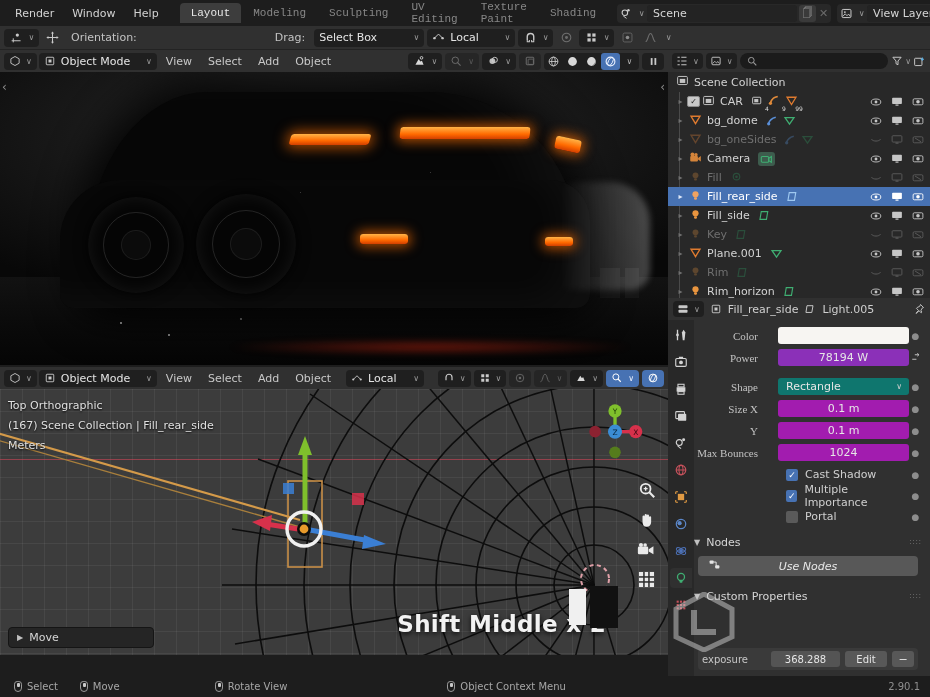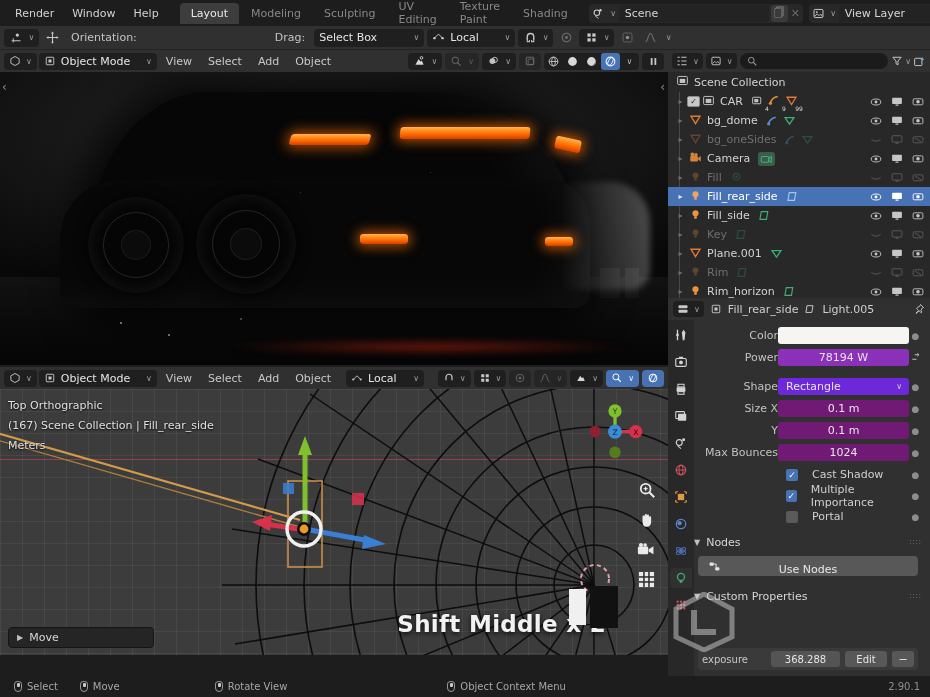--- a/index.html
+++ b/index.html
@@ -10,21 +10,21 @@
     font-size:11px; color:#e4e4e4;
     -webkit-font-smoothing:antialiased;
   }
   .app { position:relative; width:930px; height:697px; }
 
   
   .topbar { position:absolute; left:0; top:0; width:930px; height:26px;
             background:#1d1d1d; display:flex; align-items:center; padding-left:6px; }
   .menu-item { padding:3px 9px; color:#d2d2d2; font-size:11px; border-radius:3px; }
   .wtabs { display:flex; align-items:center; margin-left:12px; gap:1px; }
-  .wtab { padding:4px 11px; font-size:11px; color:#878787; border-radius:4px 4px 0 0; }
+  .wtab { padding:4px 11px; font-size:11px; color:#878787; border-radius:4px 4px 0 0;font-family:Liberation Mono, monospace; }
   .wtab.active { background:#3d3d3d; color:#e8e8e8; }
   .scene-block { display:flex; align-items:center; margin-left:10px;
                  background:#282828; border-radius:4px; height:19px; }
   .icon-btn { display:flex; align-items:center; justify-content:center;
               height:19px; padding:0 3px; }
   .mini-drop { width:11px; text-align:center; color:#9a9a9a; font-size:8px; }
   .scene-field { background:#232323; border-radius:3px; height:17px; min-width:150px;
                  display:flex; align-items:center; padding:0 6px; color:#d6d6d6; font-size:11px; }
   .sq-btn { width:17px; height:17px; display:flex; align-items:center; justify-content:center;
             background:#3a3a3a; border-radius:3px; margin-left:2px; color:#c0c0c0; font-size:10px; }
@@ -143,40 +143,40 @@
                 padding:0 5px; gap:6px; font-size:11px; color:#cfcfcf; }
   .props-body { position:absolute; left:26px; top:22px; right:0; bottom:0;
                 background:#303030; padding:6px 8px 0 0; }
   .prop-tabs { position:absolute; left:0; top:22px; width:26px; bottom:0;
                background:#282828; display:flex; flex-direction:column;
                align-items:center; padding-top:5px; gap:7px; }
   .ptab { width:22px; height:20px; display:flex; align-items:center; justify-content:center;
           font-size:13px; border-radius:4px 0 0 4px; }
   .ptab.active { background:#303030; }
   .prow { display:flex; align-items:center; height:19px; margin-bottom:3px; }
-  .plabel { width:84px; text-align:right; padding-right:0; color:#c2c2c2; font-size:11px; flex:none; }
-  .pfield { flex:1; height:17px; border-radius:3px; background:#701a75;
+  .plabel { width:84px; text-align:right; padding-right:20px; color:#c2c2c2; font-size:11px; flex:none;font-family:Liberation Serif, serif; }
+  .pfield { flex:1; height:17px; border-radius:3px; background:#a21caf;
             display:flex; align-items:center; justify-content:center; font-size:11px; color:#e6e6e6; }
   .pfield.color { background:#f7f5f2; }
   .pfield.power { background:#8b30b8; }
-  .pfield.drop { justify-content:flex-start; padding-left:8px; background:#6d28d9; position:relative; }
+  .pfield.drop { justify-content:flex-start; padding-left:8px; background:#0f766e; position:relative; }
   .pfield.drop::after { content:"\2228"; position:absolute; right:7px; font-size:8px; color:#cfcfcf; }
   .pdot { width:13px; text-align:center; color:#8d8d8d; font-size:9px; flex:none; }
   .ccheck { display:flex; align-items:center; height:19px; margin-bottom:2px; padding-left:92px; }
   .cbox { width:12px; height:12px; border-radius:2px; background:#4772b3;
           display:flex; align-items:center; justify-content:center; color:#fff; font-size:9px; }
   .cbox.off { background:#5a5a5a; }
-  .clabel { margin-left:14px; color:#cfcfcf; font-size:11px; }
+  .clabel { margin-left:7px; color:#cfcfcf; font-size:11px; }
   .sect { display:flex; align-items:center; height:20px; margin-top:6px;
           color:#d5d5d5; font-size:11px; gap:6px; }
   .sect .tri { font-size:8px; color:#c0c0c0; }
   .sect .grip { margin-left:auto; color:#6b6b6b; font-size:8px; letter-spacing:1px; }
   .wide-btn { height:20px; margin:4px 4px 0 4px; background:#585858; border-radius:4px;
-              display:flex; align-items:flex-end; justify-content:center; gap:8px;
-              color:#e8e8e8; font-size:11px; position:relative; }
+              display:flex; align-items:center; justify-content:center; gap:8px;
+              color:#e8e8e8; font-size:11px; position:relative;font-style:italic; }
   .wide-btn .lico { position:absolute; left:10px; font-size:11px; }
   .cp-row { display:flex; align-items:center; gap:5px; margin:6px 4px 0 4px;
             background:#3a3a3a; border-radius:4px; padding:3px 4px; }
   .cp-name { width:64px; text-align:left; color:#c6c6c6; font-size:10px; }
   .cp-val { flex:1; height:16px; background:#545454; border-radius:3px;
             display:flex; align-items:center; justify-content:center; font-size:10px; color:#e6e6e6; }
   .cp-edit { width:42px; height:16px; background:#585858; border-radius:3px;
              display:flex; align-items:center; justify-content:center; font-size:10px; }
   .cp-minus { width:22px; height:16px; background:#585858; border-radius:3px;
               display:flex; align-items:center; justify-content:center; font-size:11px; }

